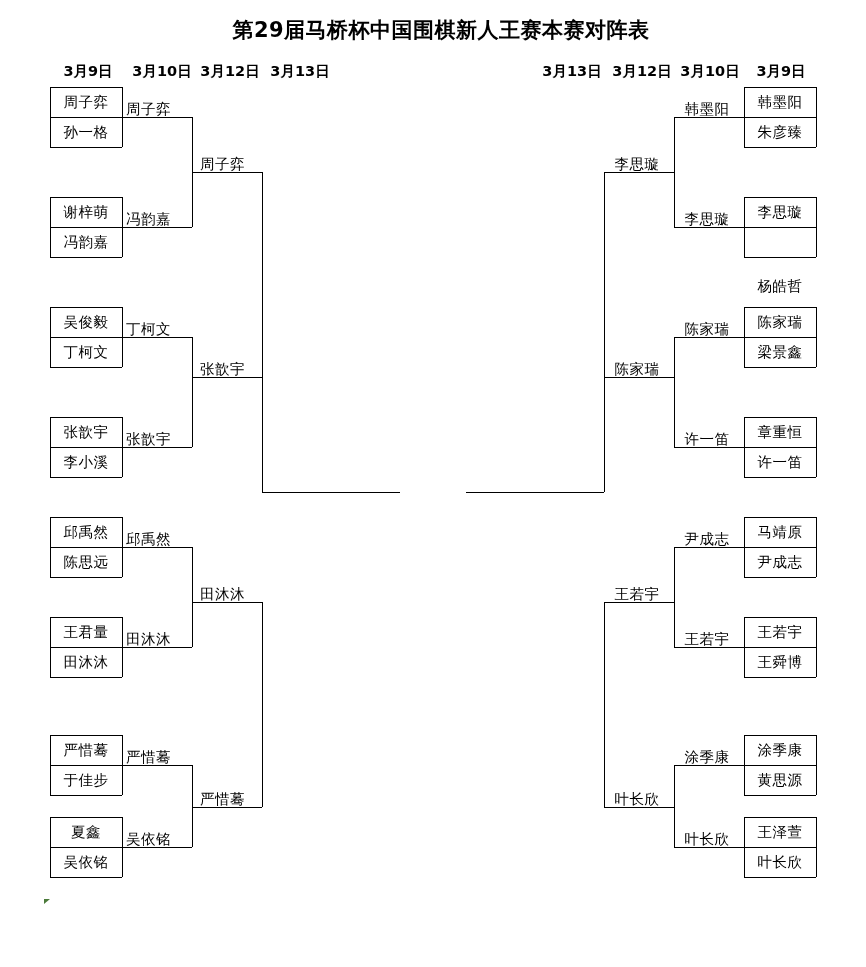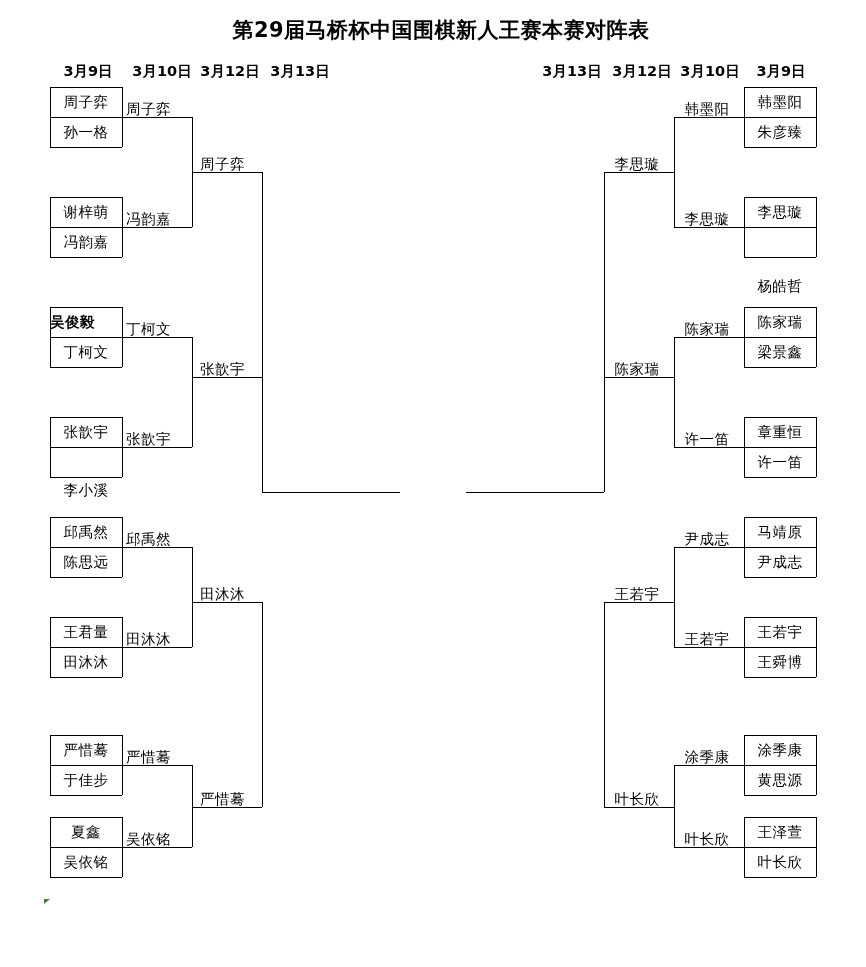--- a/index.html
+++ b/index.html
@@ -113,30 +113,30 @@
   <div class="vline" style="left:50px; top:197px; height:60px;"></div>
   <div class="vline" style="left:122px; top:197px; height:60px;"></div>
   <div class="nm" style="left:50px; top:205px; width:72px; text-align:center;">谢梓萌</div>
   <div class="nm" style="left:50px; top:235px; width:72px; text-align:center;">冯韵嘉</div>
 
   <div class="hline" style="left:50px; top:307px; width:72px;"></div>
   <div class="hline" style="left:50px; top:337px; width:72px;"></div>
   <div class="hline" style="left:50px; top:367px; width:72px;"></div>
   <div class="vline" style="left:50px; top:307px; height:60px;"></div>
   <div class="vline" style="left:122px; top:307px; height:60px;"></div>
-  <div class="nm" style="left:50px; top:315px; width:72px; font-weight:bold;">吴俊毅</div>
+  <div class="nm" style="left:50px; top:315px; width:72px; text-align:center;">吴俊毅</div>
   <div class="nm" style="left:50px; top:345px; width:72px; text-align:center;">丁柯文</div>
 
   <div class="hline" style="left:50px; top:417px; width:72px;"></div>
   <div class="hline" style="left:50px; top:447px; width:72px;"></div>
   <div class="hline" style="left:50px; top:477px; width:72px;"></div>
   <div class="vline" style="left:50px; top:417px; height:60px;"></div>
   <div class="vline" style="left:122px; top:417px; height:60px;"></div>
   <div class="nm" style="left:50px; top:425px; width:72px; text-align:center;">张歆宇</div>
-  <div class="nm" style="left:50px; top:455px; width:72px; text-align:center;margin-top:28px;">李小溪</div>
+  <div class="nm" style="left:50px; top:455px; width:72px; text-align:center;">李小溪</div>
 
   <div class="hline" style="left:50px; top:517px; width:72px;"></div>
   <div class="hline" style="left:50px; top:547px; width:72px;"></div>
   <div class="hline" style="left:50px; top:577px; width:72px;"></div>
   <div class="vline" style="left:50px; top:517px; height:60px;"></div>
   <div class="vline" style="left:122px; top:517px; height:60px;"></div>
   <div class="nm" style="left:50px; top:525px; width:72px; text-align:center;">邱禹然</div>
   <div class="nm" style="left:50px; top:555px; width:72px; text-align:center;">陈思远</div>
 
   <div class="hline" style="left:50px; top:617px; width:72px;"></div>

